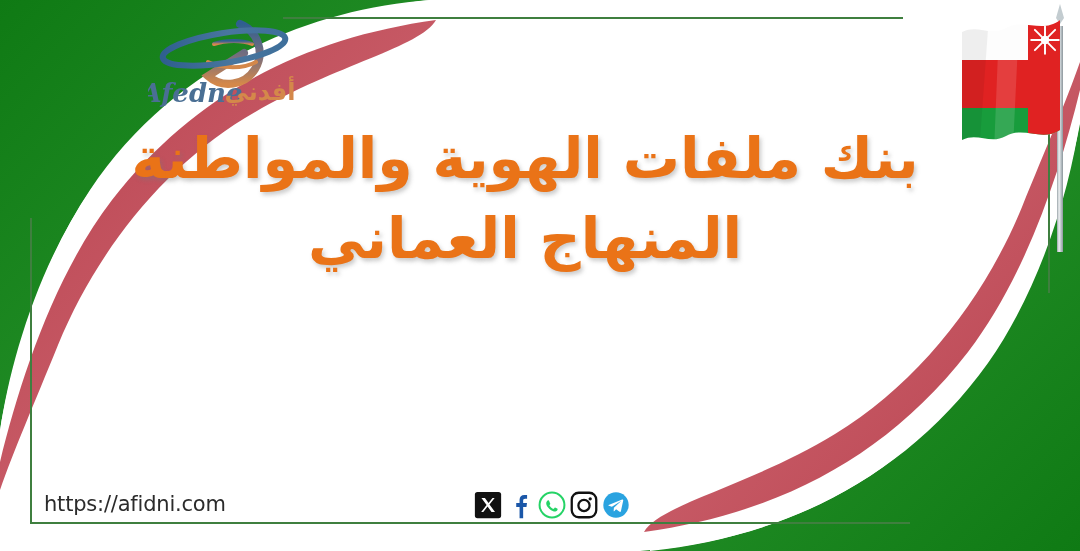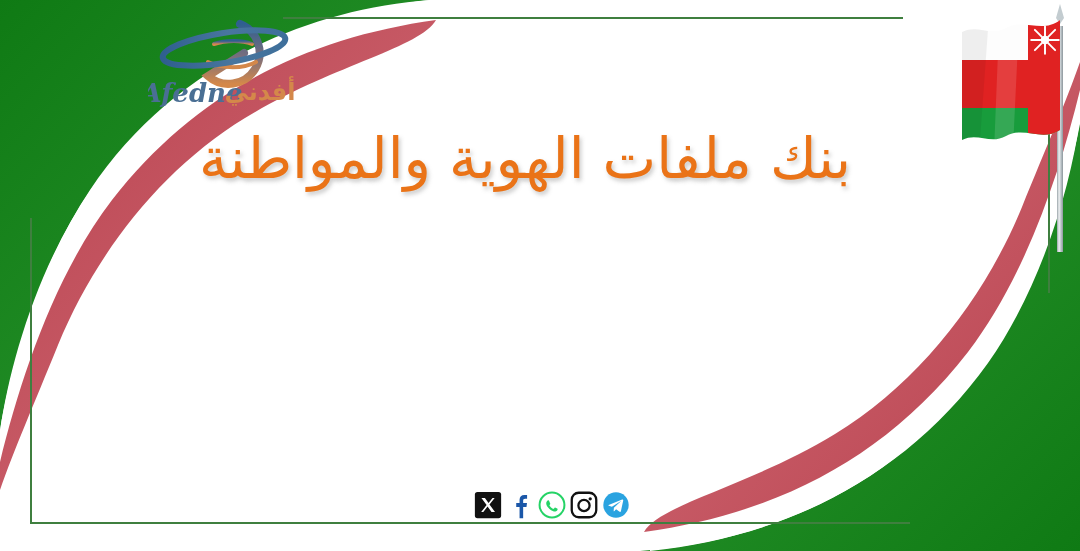--- a/index.html
+++ b/index.html
@@ -62,21 +62,21 @@
   .title-block {
     position: absolute;
     left: 60px;
     top: 118px;
     width: 930px;
     text-align: center;
     direction: rtl;
   }
   .title-line {
     font-family: "DejaVu Sans", "Liberation Sans", sans-serif;
-    font-weight: normal;
+    font-weight: bold;
     font-size: 57px;
     line-height: 80px;
     color: #ea7317;
     white-space: nowrap;
     text-shadow: 2px 3px 4px rgba(120,120,120,0.38);
   }
 
   
   .site-url {
     position: absolute;
@@ -216,22 +216,24 @@
           <line x1="0" y1="-15" x2="0" y2="15"></line>
           <line x1="-15" y1="0" x2="15" y2="0"></line>
         </g>
         <circle cx="0" cy="0" r="4.6" fill="#ffffff"></circle>
       </g>
     </svg>
   </div>
 
   <div class="title-block">
     <div class="title-line">بنك ملفات الهوية والمواطنة</div>
-  </div>
-
+    <div class="title-line">المنهاج العماني</div>
+  </div>
+
+  <div class="site-url">https://afidni.com</div>
 
   <div class="social-bar">
 
     <svg class="social-icon" viewBox="0 0 32 32" xmlns="http://www.w3.org/2000/svg">
       <rect x="1" y="1" width="30" height="30" rx="3" fill="#111111"></rect>
       <path d="M8.5 8 L14.4 16.1 L8.2 24 L10.6 24 L15.5 17.7 L20 24 L24 24 L17.7 15.4 L23.6 8 L21.2 8 L16.6 13.8 L12.5 8 Z" fill="#ffffff"></path>
     </svg>
 
     <svg class="social-icon" viewBox="0 0 32 32" xmlns="http://www.w3.org/2000/svg">
       <path d="M19.6 31 L19.6 18.4 L23.4 18.4 L24 13.8 L19.6 13.8 L19.6 11

